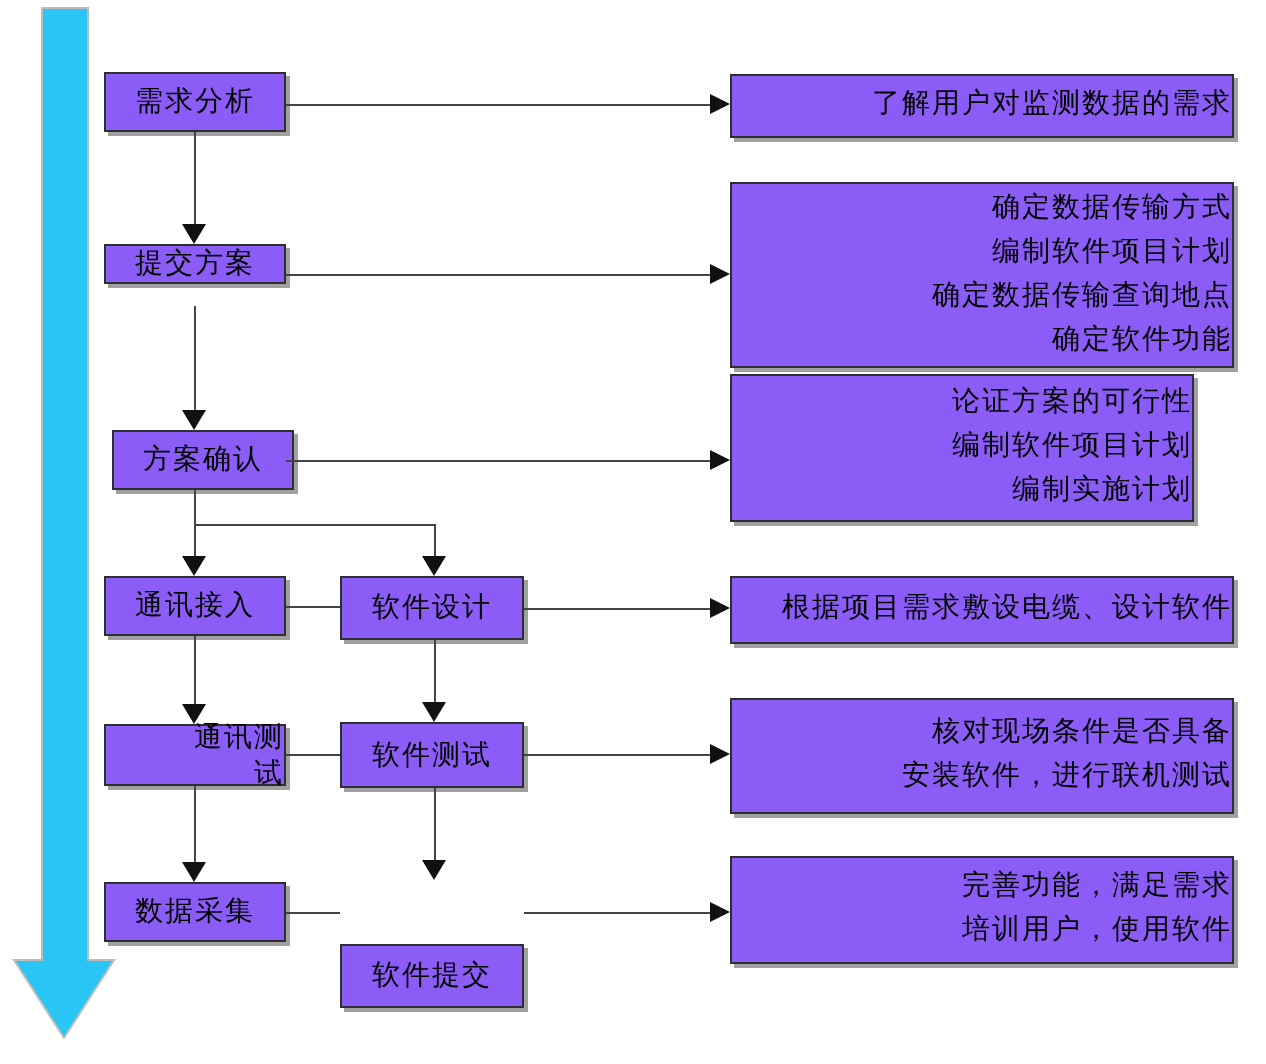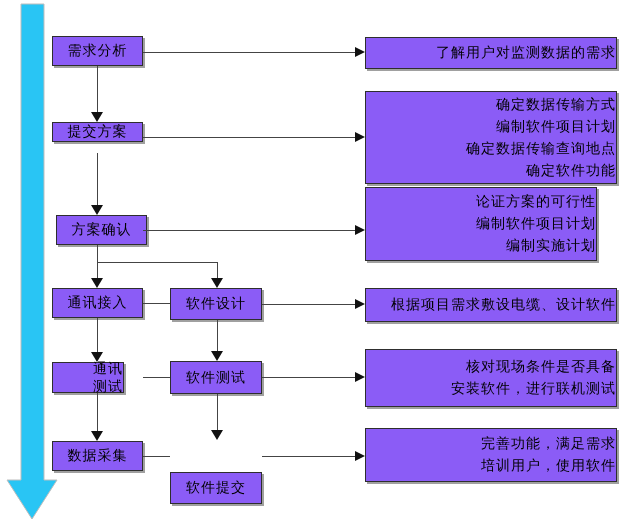--- a/index.html
+++ b/index.html
@@ -63,21 +63,21 @@
 <div class="canvas">
 
   <svg class="timeline" viewBox="0 0 64 532" xmlns="http://www.w3.org/2000/svg">
     <polygon fill="#29C5F4" stroke="#bdbdbd" stroke-width="1" points="21,4 44,4 44,480 57,480 32,519 7,480 21,480"></polygon>
   </svg>
 
   <div class="box pbox" style="left:52px; top:36px;  width:91px; height:30px;">需求分析</div>
   <div class="box pbox" style="left:52px; top:122px; width:91px; height:20px;">提交方案</div>
   <div class="box pbox" style="left:56px; top:215px; width:91px; height:30px;">方案确认</div>
   <div class="box pbox" style="left:52px; top:288px; width:91px; height:30px;">通讯接入</div>
-  <div class="box pbox" style="left:52px; top:362px; width:72px; height:31px;padding-left:32px;">通讯测试</div>
+  <div class="box pbox" style="left:52px; top:362px; width:91px; height:31px;padding-left:32px;">通讯测试</div>
   <div class="box pbox" style="left:52px; top:441px; width:91px; height:30px;">数据采集</div>
 
   <div class="box pbox" style="left:170px; top:288px; width:92px; height:32px;">软件设计</div>
   <div class="box pbox" style="left:170px; top:361px; width:92px; height:33px;">软件测试</div>
   <div class="box pbox" style="left:170px; top:440px; width:92px; height:32px;margin-top:32px;">软件提交</div>
 
   <div class="box dbox" style="left:365px; top:37px;  width:252px; height:32px;">
     <div>了解用户对监测数据的需求</div>
   </div>
   <div class="box dbox" style="left:365px; top:91px;  width:252px; height:93px;">

